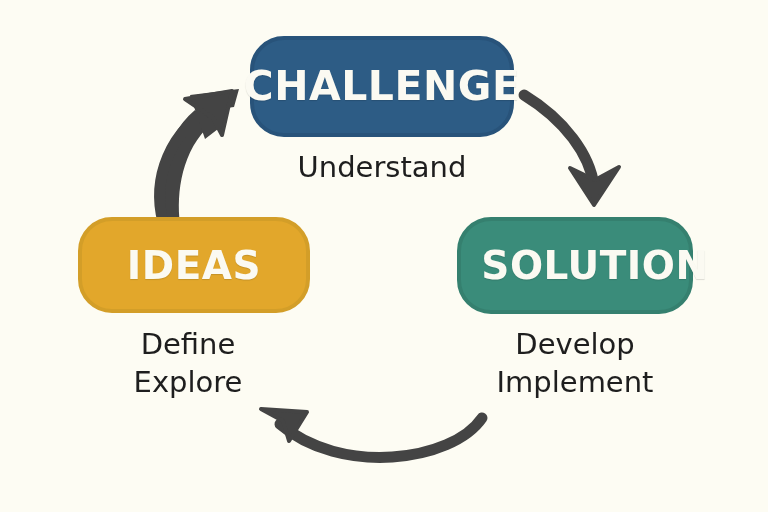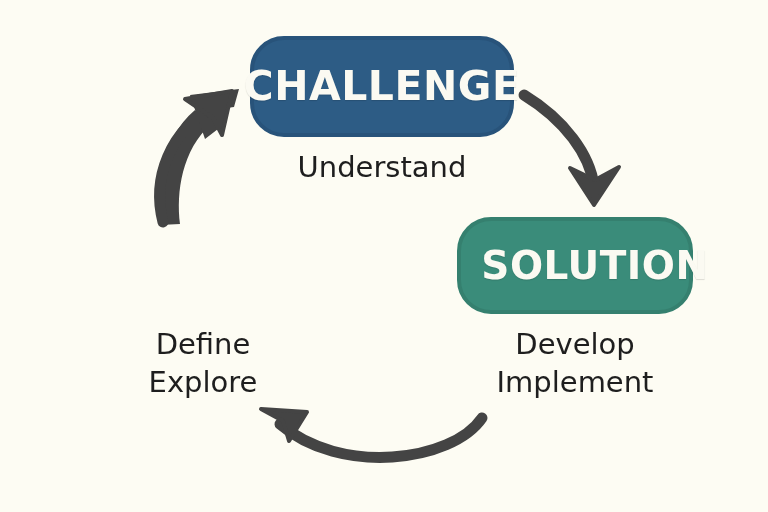--- a/index.html
+++ b/index.html
@@ -86,21 +86,21 @@
     left: 232px;
     top: 148px;
     width: 300px;
   }
   #caption-solution {
     left: 455px;
     top: 325px;
     width: 240px;
   }
   #caption-ideas {
-    left: 93px;
+    left: 78px;
     top: 325px;
     width: 220px;
   }
 </style>
 </head>
 <body>
 
 <div id="stage">
 
   <svg id="arrow-layer" viewBox="0 0 768 512">
@@ -136,20 +136,23 @@
   </svg>
 
   <div class="node" id="node-challenge">
     <span class="node-label">CHALLENGE</span>
   </div>
 
   <div class="node" id="node-solution">
     <span class="node-label">SOLUTION</span>
   </div>
 
+  <div class="node" id="node-ideas">
+    <span class="node-label">IDEAS</span>
+  </div>
 
   <div class="caption" id="caption-challenge">Understand</div>
 
   <div class="caption" id="caption-solution">Develop
 Implement</div>
 
   <div class="caption" id="caption-ideas">Define
 Explore</div>
 
 </div>

